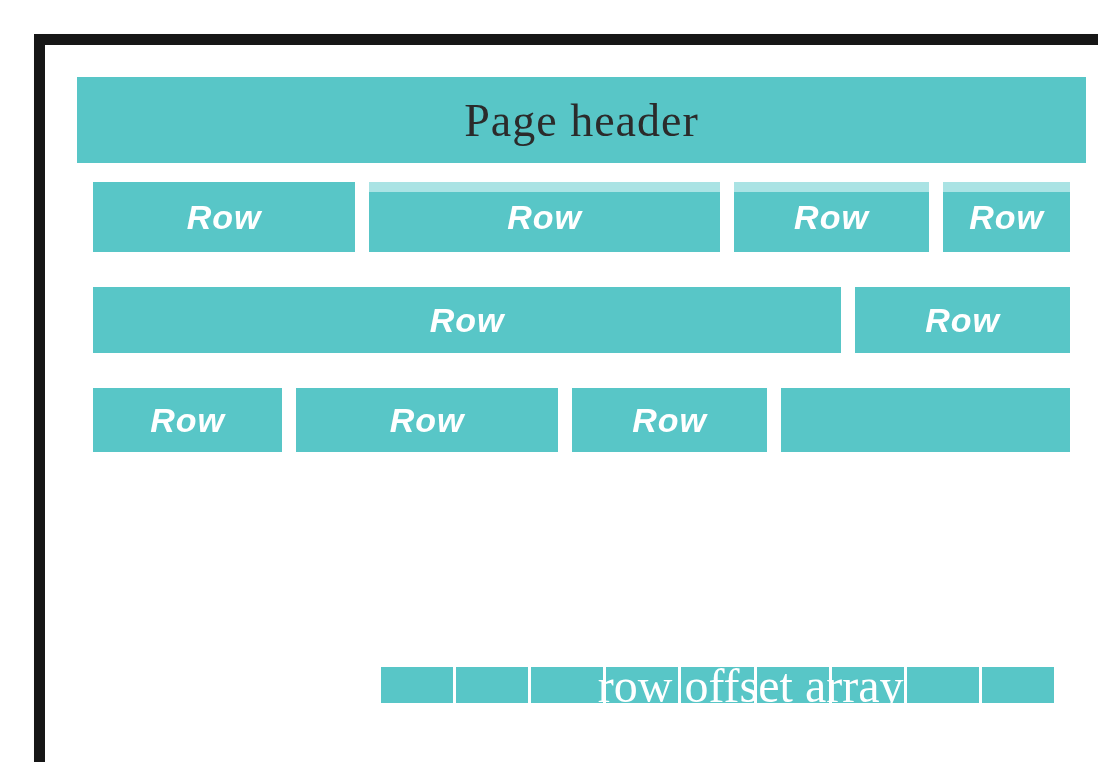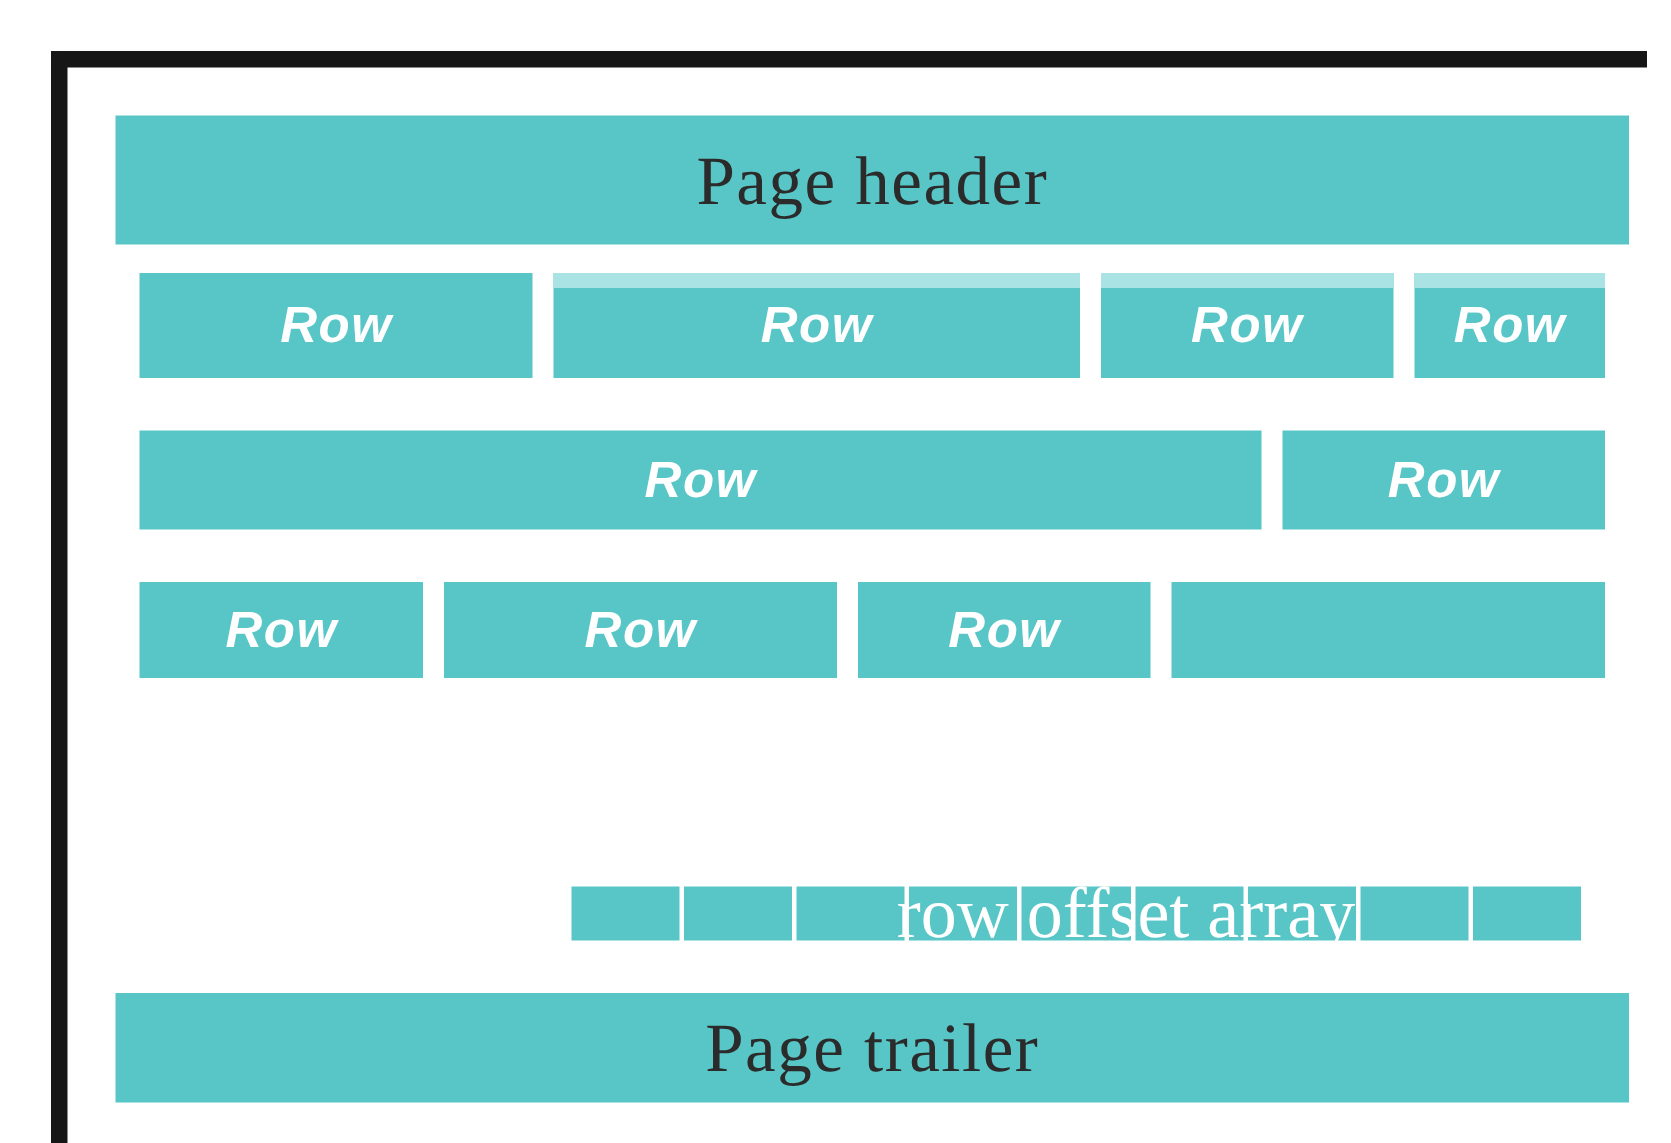--- a/index.html
+++ b/index.html
@@ -158,19 +158,16 @@
             <div class="offset-cell"></div>
             <div class="offset-cell"></div>
             <div class="offset-cell"></div>
             <div class="offset-cell"></div>
             <div class="offset-cell"></div>
             <div class="offset-cell"></div>
           </div>
         <span class="offset-label">row offset array</span>
       </div>
 
-      <div class="bar page-trailer">
-        <span class="serif-dark">Page trailer</span>
-      </div>
 
     </div>
   </div>
 </div>
 
 </body></html>

